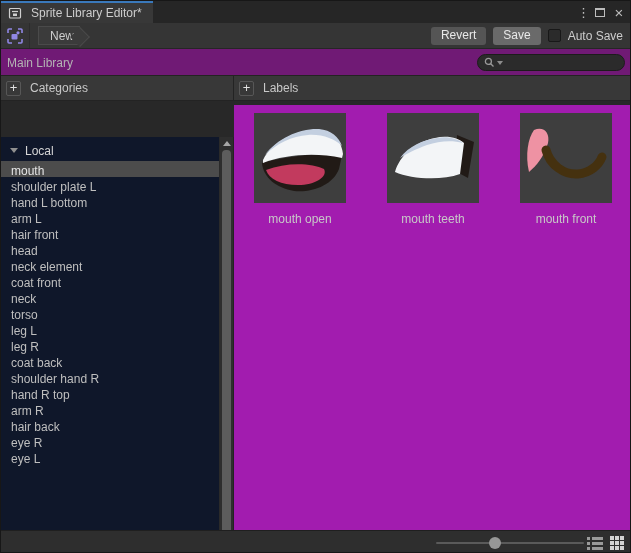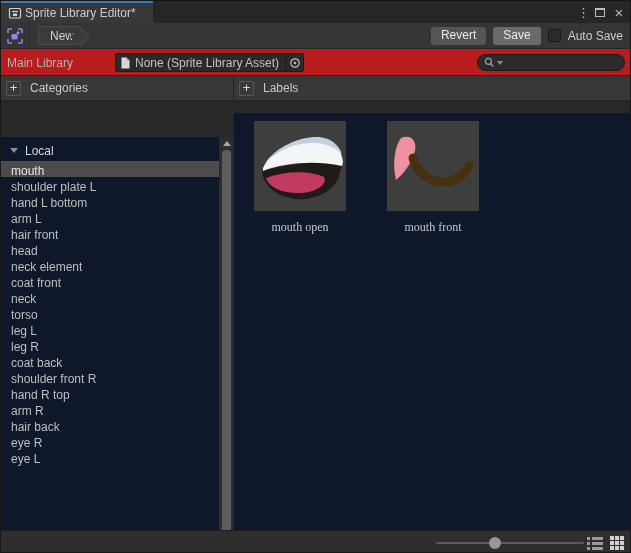--- a/index.html
+++ b/index.html
@@ -9,21 +9,21 @@
     background:#282828; overflow:hidden;
     font-family:"Liberation Sans","DejaVu Sans",sans-serif;
     font-size:12px; color:#c8c8c8; user-select:none;
     border:1px solid #171717;
   }
   
   .tabstrip { position:absolute; left:0; top:0; width:100%; height:22px; background:#262626; }
   .tab {
     position:absolute; left:0; top:0; height:22px; width:152px;
     background:#383838; border-top:2px solid #3a79bb;
-    display:flex; align-items:center; gap:3px; padding:0 7px;
+    display:flex; align-items:center; gap:9px; padding:0 7px;
   }
   .tab-title { color:#cdcdcd; white-space:nowrap; }
   .win-controls { position:absolute; right:5px; top:0; height:22px; display:flex; align-items:center; gap:8px; color:#bdbdbd; }
   .menu-dots { font-size:13px; line-height:13px; width:10px; text-align:center; }
   .max-box { width:10px; height:9px; border:1px solid #bdbdbd; border-top-width:2px; }
   .close-x { font-size:15px; line-height:15px; width:12px; text-align:center; }
   
   .toolbar { position:absolute; left:0; top:22px; width:100%; height:26px; background:#353535; border-bottom:1px solid #262626; display:flex; align-items:center; }
   .tool-icon-btn { width:29px; height:100%; display:flex; align-items:center; justify-content:center; border-right:1px solid #2c2c2c; }
   .crumb {
@@ -35,21 +35,21 @@
     content:""; position:absolute; right:-7px; top:2.5px; width:13px; height:13px;
     background:#3b3b3b; border-top:1px solid #4a4a4a; border-right:1px solid #4a4a4a;
     transform:rotate(45deg);
   }
   .toolbar-right { margin-left:auto; display:flex; align-items:center; gap:7px; padding-right:7px; }
   .btn { height:18px; line-height:17px; padding:0 10px; border-radius:3px; background:#555555; color:#e9e9e9; text-align:left; }
   .btn.save { background:#6a6a6a; }
   .checkbox { width:13px; height:13px; background:#2b2b2b; border:1px solid #181818; border-radius:2px; }
   .autosave-label { color:#cdcdcd; }
   
-  .mainrow { position:absolute; left:0; top:48px; width:100%; height:27px; background:#b91c1c; border-bottom:1px solid #232323; }
+  .mainrow { position:absolute; left:0; top:48px; width:100%; height:27px; background:#701a75; border-bottom:1px solid #232323; }
   .mainrow-label { position:absolute; left:6px; top:7px; color:#b4b4b4; }
   .objfield {
     position:absolute; left:114px; top:4px; width:189px; height:19px;
     background:#2a2a2a; border:1px solid #1d1d1d; border-radius:2px;
     display:flex; align-items:center;
   }
   .objfield-text { margin-left:4px; color:#c2c2c2; flex:1; white-space:nowrap; overflow:hidden; }
   .picker { width:18px; height:100%; display:flex; align-items:center; justify-content:center; border-left:1px solid #1d1d1d; }
   .searchfield {
     position:absolute; right:5px; top:5px; width:148px; height:17px;
@@ -69,21 +69,21 @@
   .leftpanel { position:absolute; left:0; top:0; width:233px; height:100%; background:#0f172a; border-right:1px solid #232323;margin-top:36px; }
   .list { position:absolute; left:0; top:0; right:14px; bottom:0; padding-top:3px; overflow:hidden; }
   .foldout { height:21px; display:flex; align-items:center; gap:7px; padding-left:9px; color:#d6d6d6; }
   .tri-down { width:0; height:0; border-left:4px solid transparent; border-right:4px solid transparent; border-top:5px solid #8f8f8f; }
   .item { height:16px; line-height:20px; padding-left:10px; color:#bfbfbf; white-space:nowrap; }
   .item.selected { background:#4c4c4c; color:#e4e4e4; }
   .scrollbar { position:absolute; right:0; top:0; width:14px; height:100%; background:#2e2e2e; border-left:1px solid #2a2a2a; }
   .sb-up { position:absolute; top:4px; left:3px; width:0; height:0; border-left:4px solid transparent; border-right:4px solid transparent; border-bottom:5px solid #a6a6a6; }
   .sb-thumb { position:absolute; top:13px; left:2px; width:9px; height:392px; background:#5d5d5d; border-radius:4px; }
   .sb-down { position:absolute; bottom:7px; left:3px; width:0; height:0; border-left:4px solid transparent; border-right:4px solid transparent; border-top:5px solid #a6a6a6; }
-  .rightpanel { position:absolute; left:233px; top:12px; right:0; height:100%; background:#0f172a;font-family:Liberation Serif, serif; }
+  .rightpanel { position:absolute; left:233px; top:4px; right:0; height:100%; background:#a21caf; }
   .grid { display:flex; gap:41px; padding:8px 0 0 20px; }
   .cell { width:92px; display:flex; flex-direction:column; align-items:center; }
   .thumb { width:92px; height:90px; display:block; }
   .cell-label { margin-top:9px; color:#c8c8c8; white-space:nowrap; }
   
   .bottombar { position:absolute; left:0; top:529px; width:100%; height:24px; background:#2e2e2e; border-top:1px solid #1f1f1f; }
   .slider { position:absolute; left:435px; top:0; width:148px; height:24px; }
   .slider-track { position:absolute; left:0; top:11px; width:100%; height:2px; background:#5a5a5a; border-radius:1px; }
   .slider-thumb { position:absolute; top:6px; left:calc(40% - 6px); width:12px; height:12px; border-radius:50%; background:#979797; }
   .viewicons { position:absolute; right:6px; top:5px; display:flex; gap:7px; align-items:center; }
@@ -126,33 +126,20 @@
     <div class="toolbar-right">
       <div class="btn">Revert</div>
       <div class="btn save">Save</div>
       <span class="checkbox"></span>
       <span class="autosave-label">Auto Save</span>
     </div>
   </div>
 
   <div class="mainrow">
     <span class="mainrow-label">Main Library</span>
-    <div class="objfield">
-      <svg width="11" height="12" viewBox="0 0 11 12" style="margin-left:4px">
-        <path d="M1.5 0.5 H6.5 L9.5 3.5 V11.5 H1.5 Z" fill="#d8d8d8"></path>
-        <path d="M6.5 0.5 L6.5 3.5 L9.5 3.5 Z" fill="#9a9a9a"></path>
-      </svg>
-      <span class="objfield-text">None (Sprite Library Asset)</span>
-      <div class="picker">
-        <svg width="12" height="12" viewBox="0 0 12 12">
-          <circle cx="6" cy="6" r="4.2" fill="none" stroke="#bdbdbd" stroke-width="1.2"></circle>
-          <circle cx="6" cy="6" r="1.3" fill="#bdbdbd"></circle>
-        </svg>
-      </div>
-    </div>
     <div class="searchfield">
       <svg width="11" height="11" viewBox="0 0 11 11">
         <circle cx="4.4" cy="4.4" r="3" fill="none" stroke="#999999" stroke-width="1.3"></circle>
         <line x1="6.7" y1="6.7" x2="9.5" y2="9.5" stroke="#999999" stroke-width="1.3"></line>
       </svg>
       <span class="search-caret"></span>
       <input type="text" placeholder="" style="">
     </div>
   </div>
 
@@ -181,21 +168,21 @@
         <div class="item">arm L</div>
         <div class="item">hair front</div>
         <div class="item">head</div>
         <div class="item">neck element</div>
         <div class="item">coat front</div>
         <div class="item">neck</div>
         <div class="item">torso</div>
         <div class="item">leg L</div>
         <div class="item">leg R</div>
         <div class="item">coat back</div>
-        <div class="item">shoulder front R</div>
+        <div class="item">shoulder hand R</div>
         <div class="item">hand R top</div>
         <div class="item">arm R</div>
         <div class="item">hair back</div>
         <div class="item">eye R</div>
         <div class="item">eye L</div>
       </div>
       <div class="scrollbar">
         <span class="sb-up"></span>
         <div class="sb-thumb"></div>
         <span class="sb-down"></span>
@@ -209,20 +196,29 @@
           <svg class="thumb" viewBox="0 0 92 90">
             <rect x="0" y="0" width="92" height="90" fill="#3e3e3e"></rect>
             <path d="M8 50 C28 44 70 39 88 42 L85 56 C79 72 58 80 40 78 C22 75 9 64 8 50 Z" fill="#211a16"></path>
             <path d="M12 57 C32 49 58 50 70 56 C74 64 61 72 44 72 C27 72 15 66 12 57 Z" fill="#c23a5e"></path>
             <path d="M9 47 C19 27 47 15 67 17 C81 19 88 30 89 41 L88 45 C60 39 30 42 9 50 Z" fill="#f3f5f7"></path>
             <path d="M11 42 C23 25 47 15 65 16 C77 17 85 24 88 33 C81 26 68 21 54 22 C38 23 22 31 11 42 Z" fill="#c3cfe0"></path>
           </svg>
           <span class="cell-label">mouth open</span>
         </div>
 
+        <div class="cell">
+          <svg class="thumb" viewBox="0 0 92 90">
+            <rect x="0" y="0" width="92" height="90" fill="#3e3e3e"></rect>
+            <path d="M70 22 L87 29 L81 65 L68 58 Z" fill="#211a16"></path>
+            <path d="M8 59 C13 42 28 29 48 25 C60 22 72 25 77 30 L73 61 C54 68 24 66 8 59 Z" fill="#f3f5f7"></path>
+            <path d="M13 45 C22 33 36 27 50 25 C61 23 71 26 76 30 C65 27 52 28 40 32 C29 36 19 41 13 45 Z" fill="#c3cfe0"></path>
+          </svg>
+          <span class="cell-label">mouth teeth</span>
+        </div>
 
         <div class="cell">
           <svg class="thumb" viewBox="0 0 92 90">
             <rect x="0" y="0" width="92" height="90" fill="#3e3e3e"></rect>
             <path d="M14 17 C24 13 30 20 28 30 C24 44 16 53 9 59 C5 42 8 25 14 17 Z" fill="#ee92a3"></path>
             <path d="M26 37 C30 52 44 62 58 61 C70 60 79 52 82 44" fill="none" stroke-width="9" stroke-linecap="round" stroke="#45310f"></path>
           </svg>
           <span class="cell-label">mouth front</span>
         </div>
 

